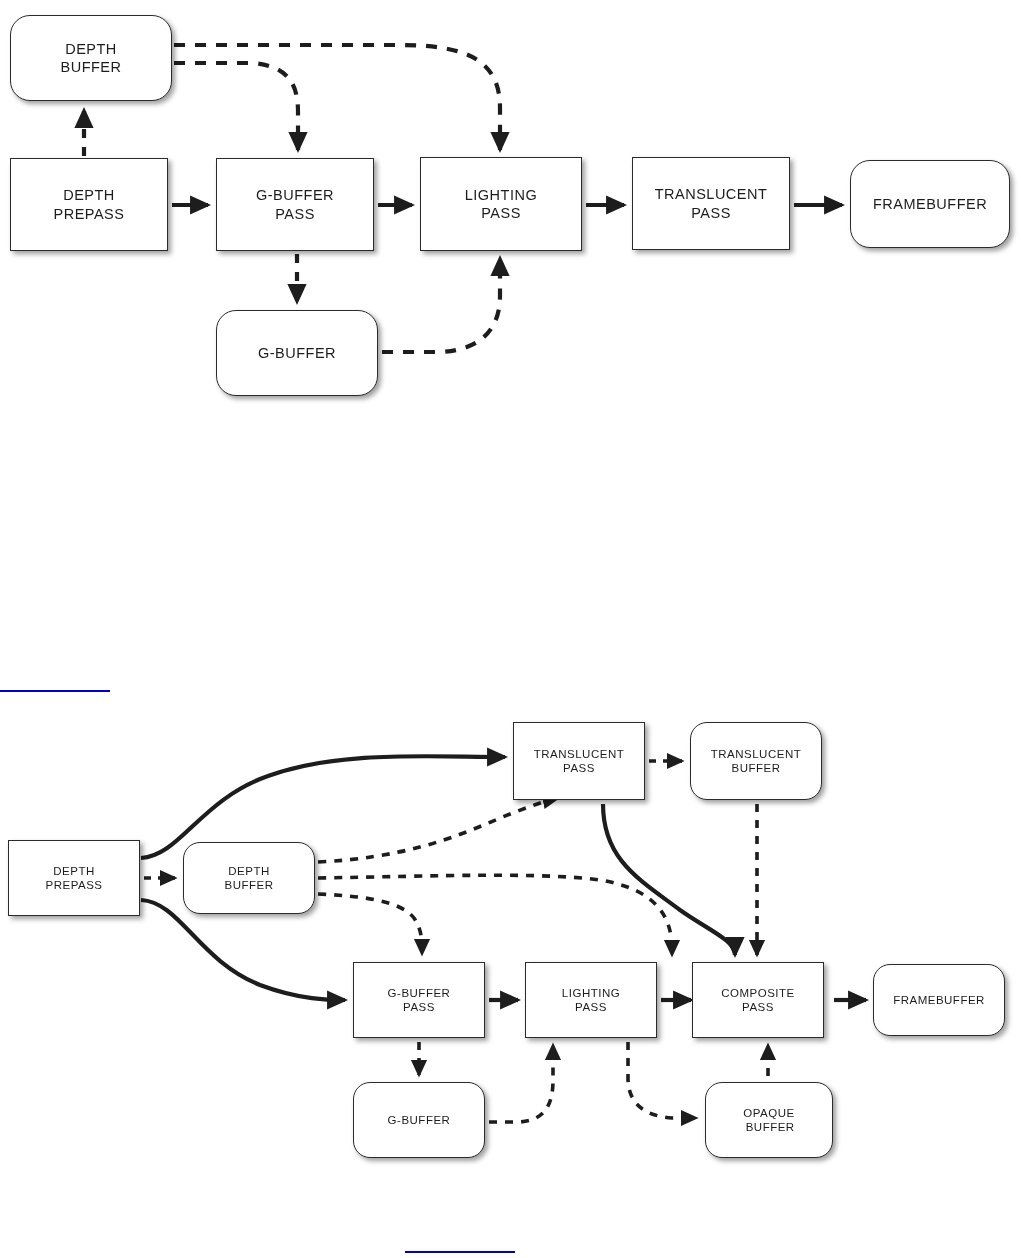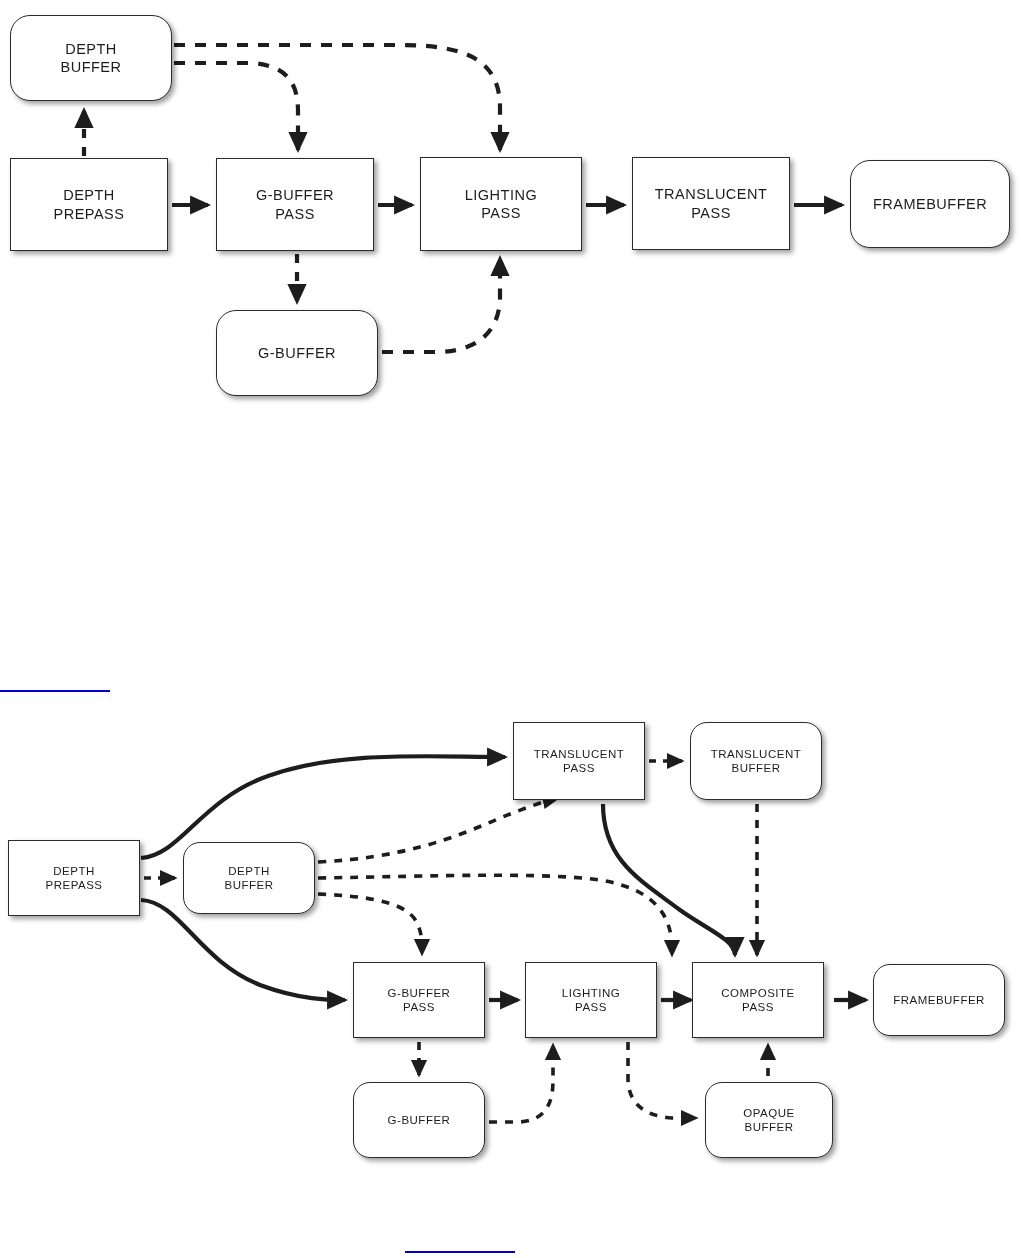--- a/index.html
+++ b/index.html
@@ -169,21 +169,21 @@
     <div class="node" style="left:692px;top:962px;width:132px;height:76px;">
       <span class="lbl">COMPOSITE
 PASS</span>
     </div>
     <div class="node round sm" style="left:873px;top:964px;width:132px;height:72px;">
       <span class="lbl">FRAMEBUFFER</span>
     </div>
     <div class="node round sm" style="left:353px;top:1082px;width:132px;height:76px;">
       <span class="lbl">G-BUFFER</span>
     </div>
-    <div class="node round sm" style="left:705px;top:1082px;width:128px;height:76px;">
+    <div class="node round sm" style="left:705px;top:1082px;width:128px;height:76px;text-align:right;">
       <span class="lbl">OPAQUE
 BUFFER</span>
     </div>
   </div>
 
   <a class="link-rule" href="#" style="left:0px;top:690px;width:110px;"></a>
   <a class="link-rule" href="#" style="left:405px;top:1251px;width:110px;"></a>
 
 </div>
 

